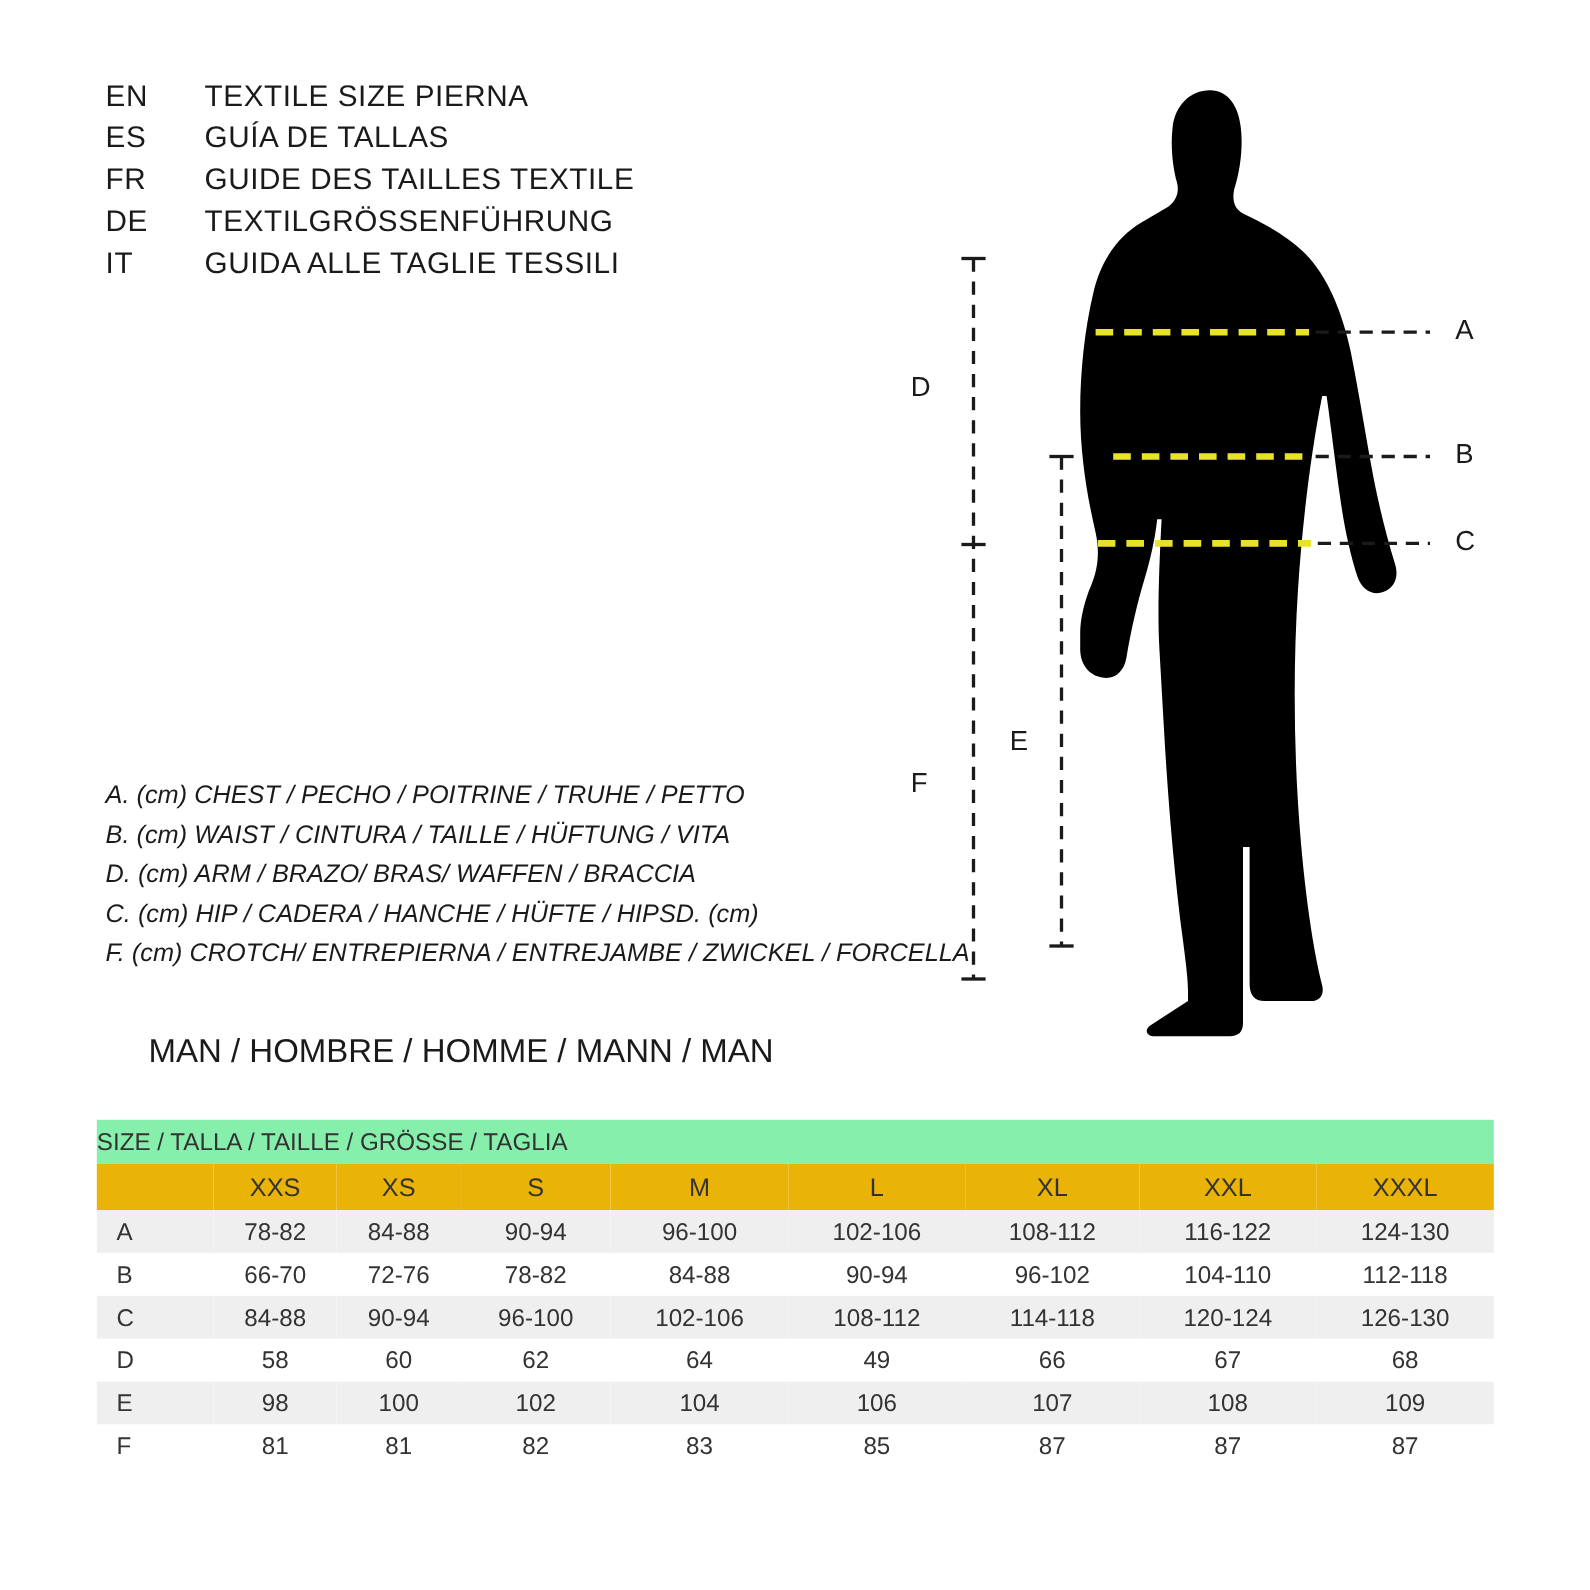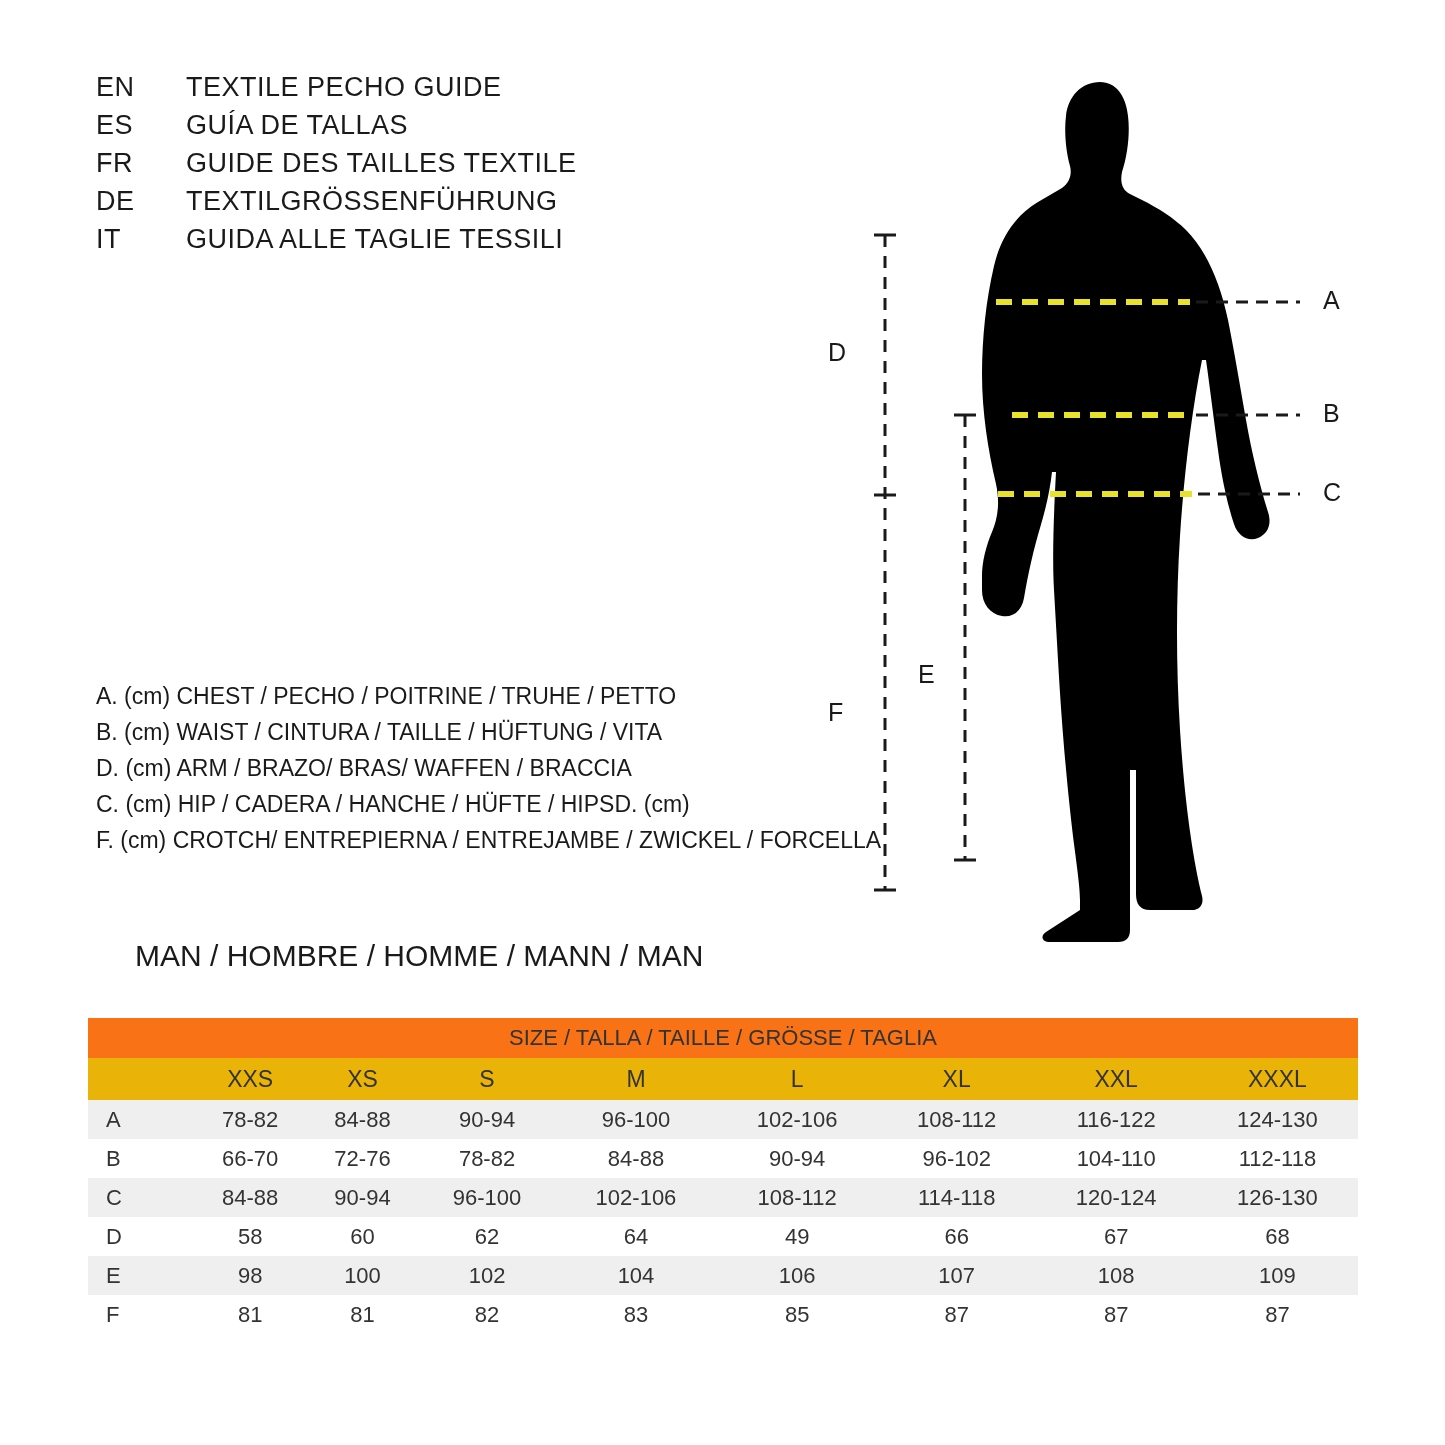--- a/index.html
+++ b/index.html
@@ -35,22 +35,23 @@
     flex: 0 0 90px;
   }
   .title-text {
     flex: 1;
   }
 
   
   .legend {
     position: absolute;
     left: 96px;
-    top: 678px;
+    top: 704px;
     width: 800px;
+    font-style: italic;
   }
   .legend-row {
     font-size: 23px;
     height: 36px;
     line-height: 36px;
     white-space: nowrap;
   }
   .gender-row {
     position: absolute;
     left: 96px;
@@ -88,22 +89,22 @@
     font-size: 22px;
   }
   .size-table th, .size-table td {
     padding: 0;
     height: 39px;
     text-align: center;
     font-weight: normal;
     color: #333333;
   }
   .size-table .header-bar td {
-    background: #f97316;
-    text-align: center;
+    background: #86efac;
+    text-align: left;
     font-size: 22px;
     color: #333333;
     height: 40px;
   }
   .size-table tr.shade td {
     background: #efefef;
   }
   .size-table tr.plain td {
     background: #ffffff;
   }
@@ -118,21 +119,21 @@
     color: #333333;
     height: 42px;
   }
 </style>
 </head>
 <body>
 
 <div class="titles">
   <div class="title-row">
     <span class="title-lang">EN</span>
-    <span class="title-text">TEXTILE PECHO GUIDE</span>
+    <span class="title-text">TEXTILE SIZE PIERNA</span>
   </div>
   <div class="title-row">
     <span class="title-lang">ES</span>
     <span class="title-text">GUÍA DE TALLAS</span>
   </div>
   <div class="title-row">
     <span class="title-lang">FR</span>
     <span class="title-text">GUIDE DES TAILLES TEXTILE</span>
   </div>
   <div class="title-row">

